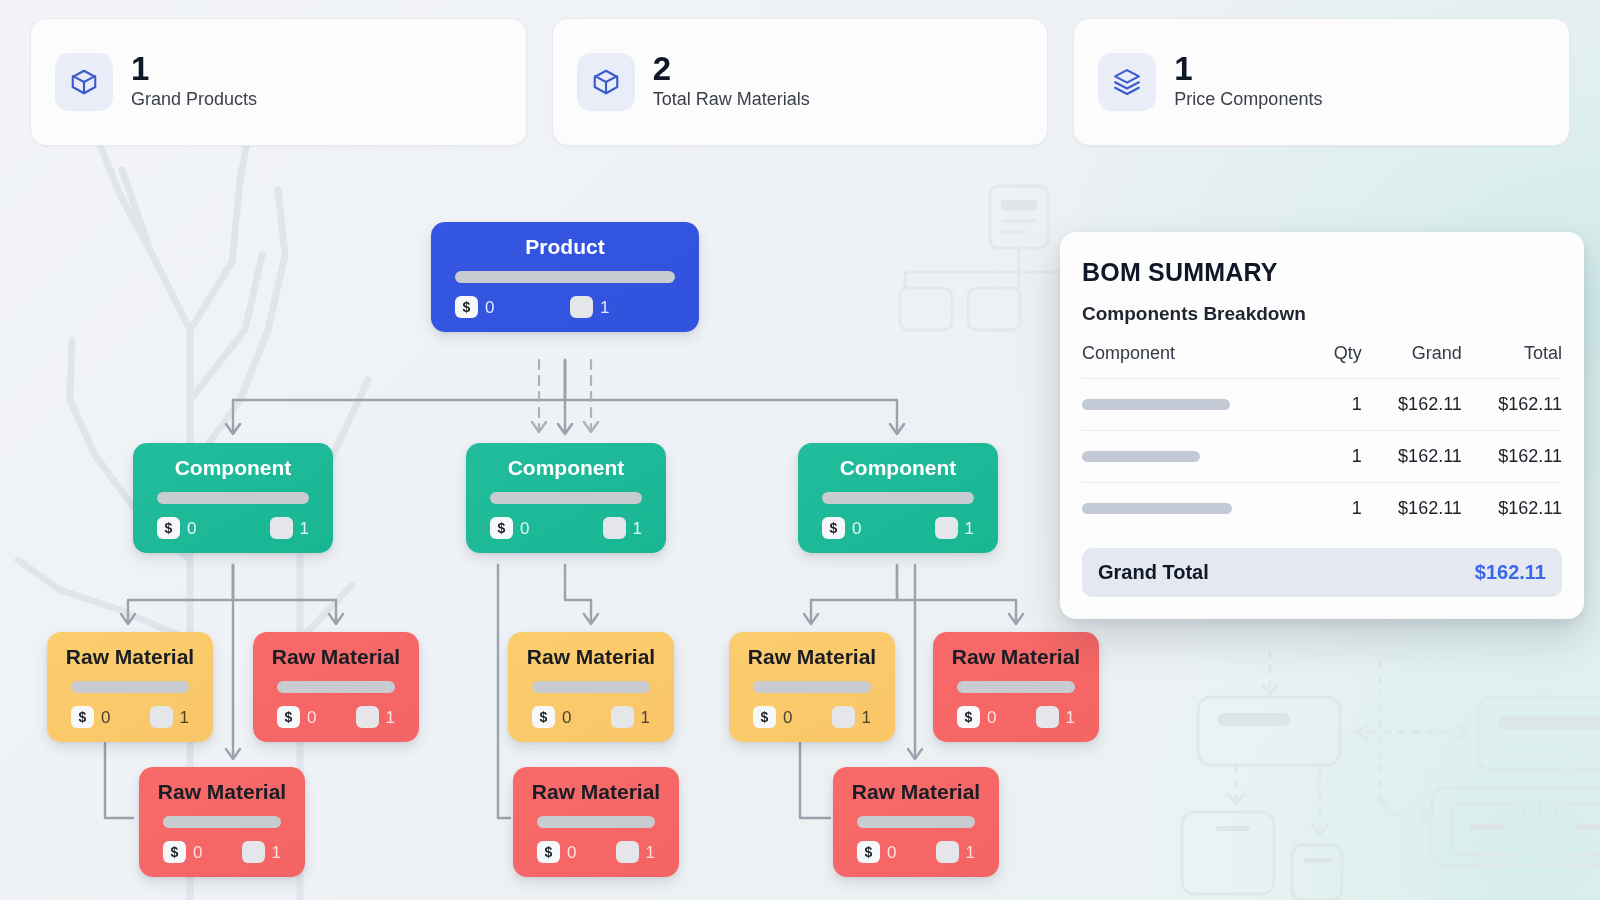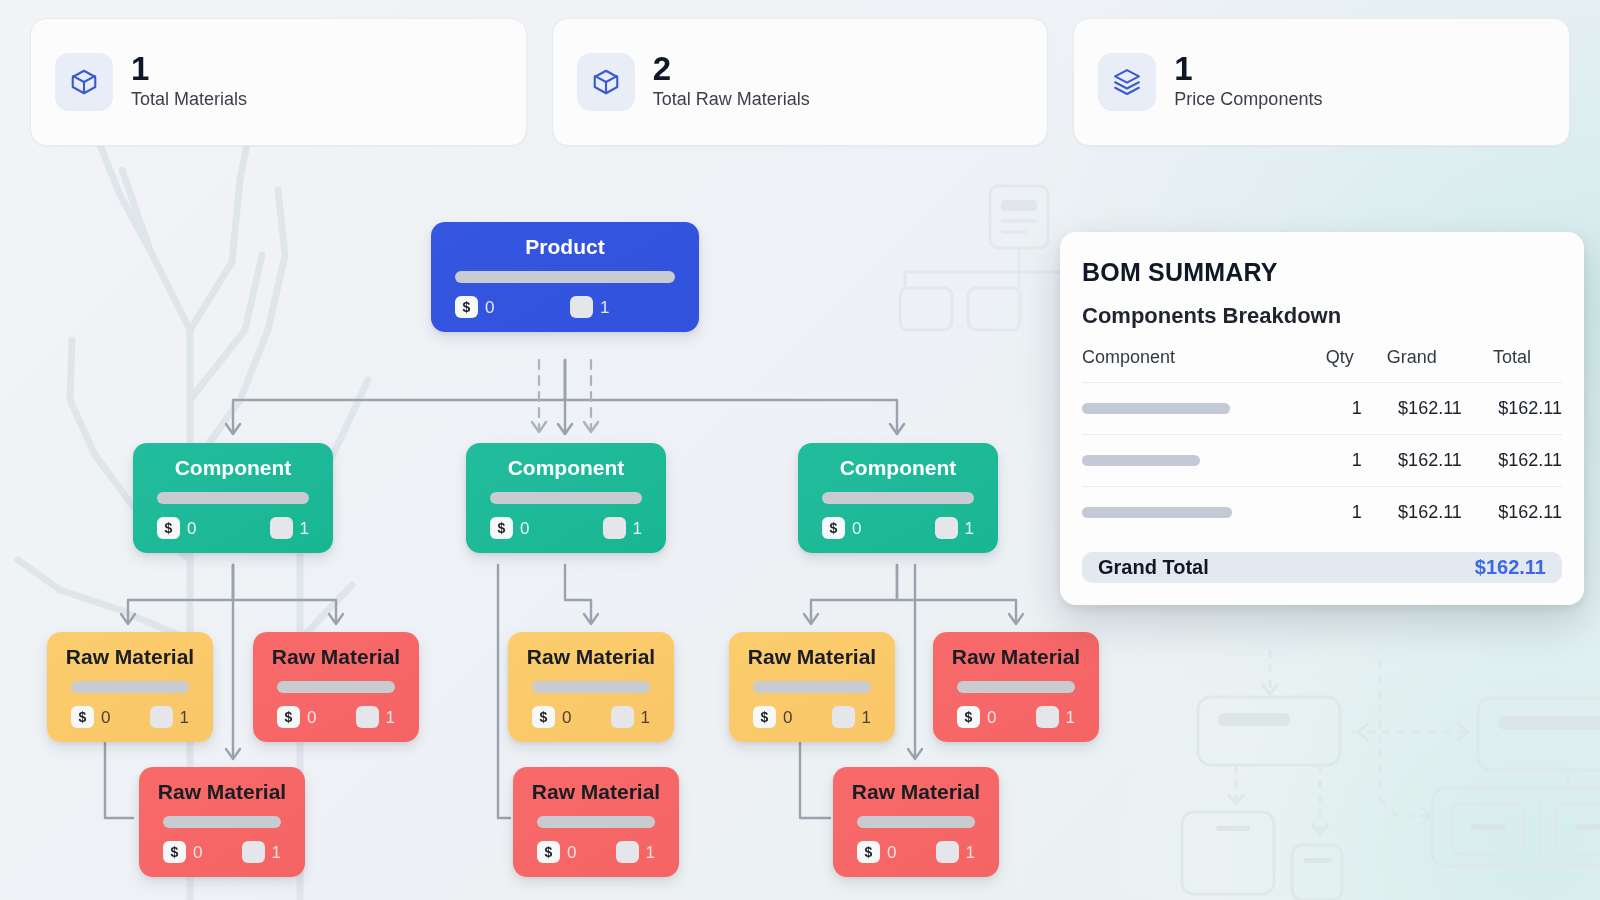--- a/index.html
+++ b/index.html
@@ -111,56 +111,56 @@
     border-radius: 16px;
     box-shadow: 0 18px 42px rgba(16,24,40,0.16), 0 4px 10px rgba(16,24,40,0.07);
     padding: 25px 22px 22px;
   }
   .bom-title {
     font-size: 25px; font-weight: 700; color: #101828;
     letter-spacing: 0.2px; line-height: 1.2;
     margin-bottom: 16px;
   }
   .bom-sub {
-    font-size: 22px; font-weight: 700; color: #1f2430;
+    font-size: 19px; font-weight: 700; color: #1f2430;
     margin-bottom: 18px;
   }
   .bom-badge {
     position: absolute;
     left: 1382px; top: 208px;
     background: linear-gradient(150deg,#21b89a 0%,#1ba98f 100%);
     color: #ffffff;
     font-size: 27px; font-weight: 700;
     border-radius: 999px;
     padding: 9px 26px 11px;
     box-shadow: 0 6px 16px rgba(16,24,40,0.14);
     letter-spacing: 0.3px;
   }
   table.bom { width: 100%; border-collapse: collapse; }
   table.bom th {
     font-size: 18px; font-weight: 400; color: #333a46;
-    text-align: center; padding: 0 0 14px 0;
+    text-align: right; padding: 0 0 14px 0;
   }
   table.bom th.c-name { text-align: left; }
   table.bom td {
     font-size: 18px; color: #1b202a;
     text-align: right; padding: 15px 0 15px 0;
     border-top: 1px solid #e9ebef;
   }
   table.bom td.c-name { text-align: left; }
   .row-bar {
     display: inline-block;
     height: 11px; border-radius: 6px;
     background: #c3cad6;
   }
   .bom-total {
     margin-top: 14px;
     background: #e4e8f0;
     border-radius: 10px;
-    padding: 4px 16px;
+    padding: 13px 16px;
     display: flex; align-items: center; justify-content: space-between;
   }
   .bom-total-label { font-size: 20px; font-weight: 700; color: #101828; }
   .bom-total-value { font-size: 20px; font-weight: 700; color: #3b68e8; }
 </style>
 </head>
 <body>
 
 <div id="root">
 
@@ -230,21 +230,21 @@
     <div class="stat-card">
       <div class="stat-icon">
         <svg viewBox="0 0 24 24" fill="none" stroke="#3b5bcc" stroke-width="1.7" stroke-linecap="round" stroke-linejoin="round">
           <path d="M21 16V8l-9-5-9 5v8l9 5 9-5z"></path>
             <path d="M3.3 7.3L12 12l8.7-4.7"></path>
             <path d="M12 12v9"></path>
         </svg>
       </div>
       <div class="stat-text">
         <div class="stat-value">1</div>
-        <div class="stat-label">Total Materials</div>
+        <div class="stat-label">Grand Products</div>
       </div>
     </div>
 
     <div class="stat-card">
       <div class="stat-icon">
         <svg viewBox="0 0 24 24" fill="none" stroke="#3b5bcc" stroke-width="1.7" stroke-linecap="round" stroke-linejoin="round">
           <path d="M21 16V8l-9-5-9 5v8l9 5 9-5z"></path>
             <path d="M3.3 7.3L12 12l8.7-4.7"></path>
             <path d="M12 12v9"></path>
         </svg>

